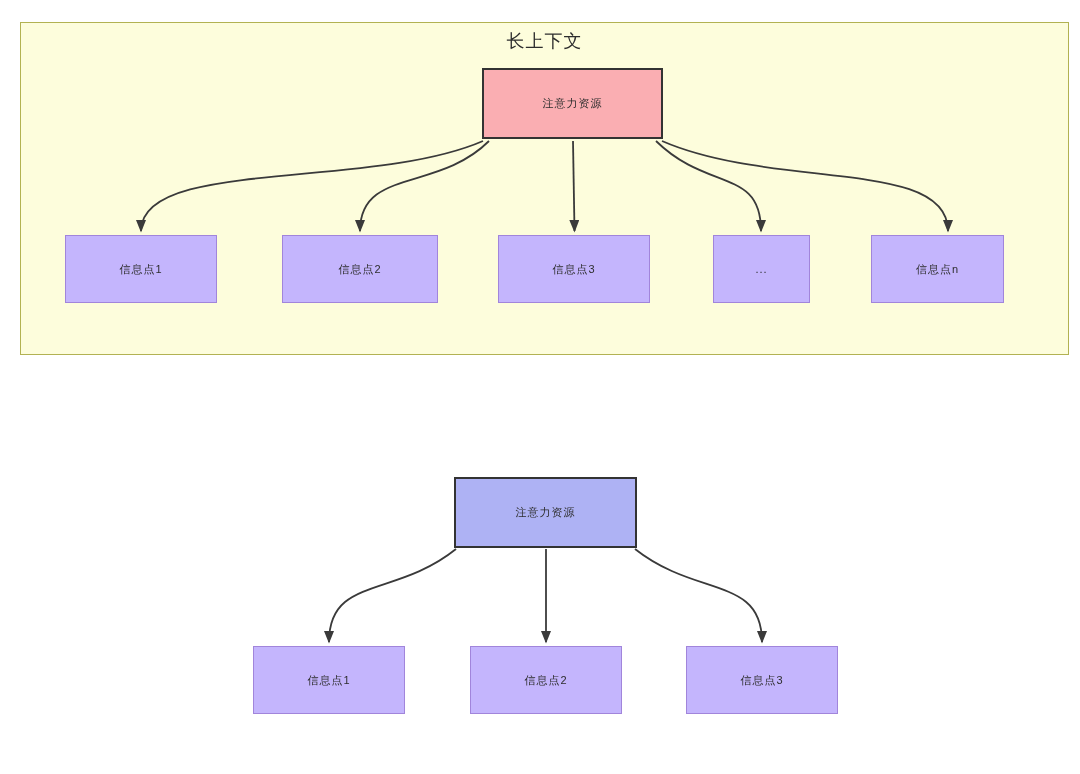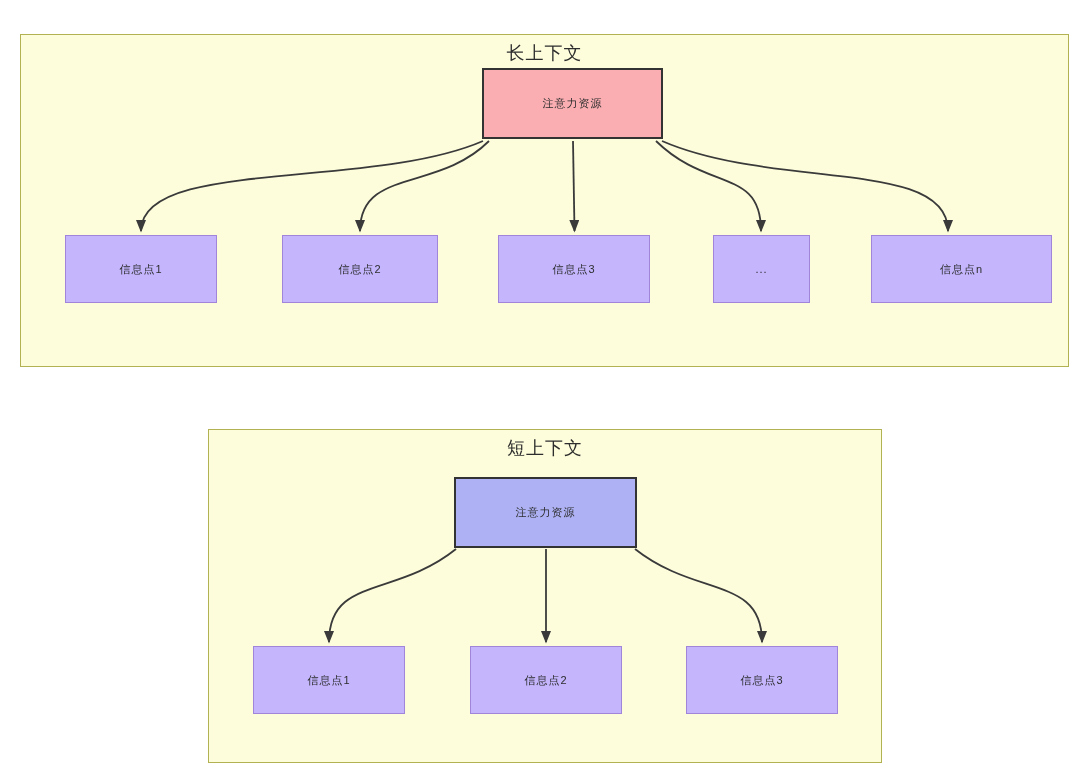--- a/index.html
+++ b/index.html
@@ -52,27 +52,24 @@
   .info-node{
     background:#c4b5fd;
     border:1.5px solid #a185db;
   }
 </style>
 </head>
 <body>
 
 <div class="canvas">
 
-  <div class="container" style="left:20px;top:22px;width:1049px;height:333px;margin-top:12px;">
+  <div class="container" style="left:20px;top:22px;width:1049px;height:333px;">
     <div class="container-title">长上下文</div>
   </div>
 
-  <div class="container" style="left:208px;top:429px;width:674px;height:334px;">
-    <div class="container-title">短上下文</div>
-  </div>
 
   <svg class="arrow-layer" viewBox="0 0 1080 774" xmlns="http://www.w3.org/2000/svg">
     <defs>
       <marker id="ah" markerUnits="userSpaceOnUse" markerWidth="13" markerHeight="11" refX="11" refY="5" orient="auto">
         <path d="M0,0 L12.5,5 L0,10 z" fill="#3a3a3a"></path>
       </marker>
     </defs>
 
     <path class="edge" d="M 483 141 C 370 190, 141 158, 141 231" marker-end="url(#ah)"></path>
     <path class="edge" d="M 489 141 C 438 192, 360 168, 360 231" marker-end="url(#ah)"></path>
@@ -84,21 +81,21 @@
     <path class="edge" d="M 546 549 L 546 642" marker-end="url(#ah)"></path>
     <path class="edge" d="M 635 549 C 697 598, 762 576, 762 642" marker-end="url(#ah)"></path>
   </svg>
 
   <div class="node root-node" style="left: 482px; top: 68px; width: 181px; height: 71px; background-color: rgb(250, 174, 178);">注意力资源</div>
 
   <div class="node info-node" style="left:65px;top:235px;width:152px;height:68px;">信息点1</div>
   <div class="node info-node" style="left:282px;top:235px;width:156px;height:68px;">信息点2</div>
   <div class="node info-node" style="left:498px;top:235px;width:152px;height:68px;">信息点3</div>
   <div class="node info-node" style="left:713px;top:235px;width:97px;height:68px;">...</div>
-  <div class="node info-node" style="left:871px;top:235px;width:181px;height:68px;">信息点n</div>
+  <div class="node info-node" style="left:871px;top:235px;width:133px;height:68px;">信息点n</div>
 
   <div class="node root-node" style="left: 454px; top: 477px; width: 183px; height: 71px; background-color: rgb(174, 178, 244);">注意力资源</div>
 
   <div class="node info-node" style="left:253px;top:646px;width:152px;height:68px;">信息点1</div>
   <div class="node info-node" style="left:470px;top:646px;width:152px;height:68px;">信息点2</div>
   <div class="node info-node" style="left:686px;top:646px;width:152px;height:68px;">信息点3</div>
 
 </div>
 
 </body></html>

